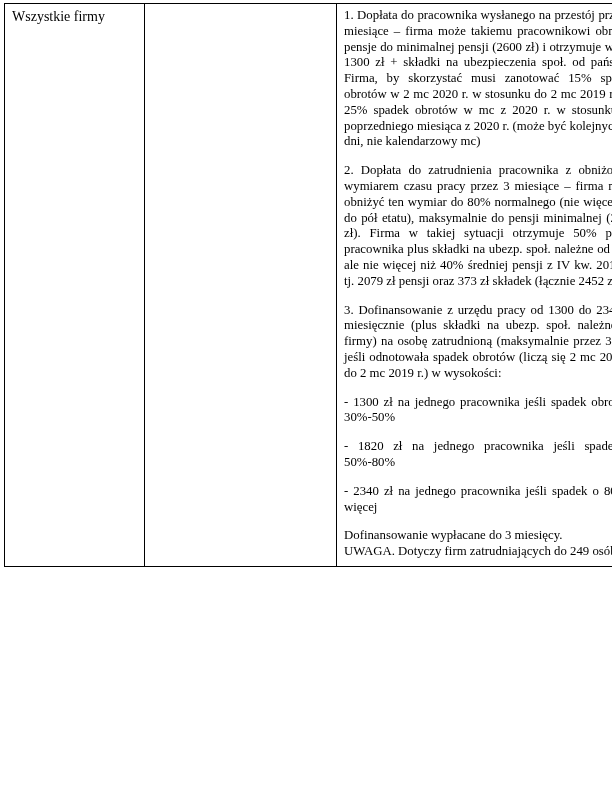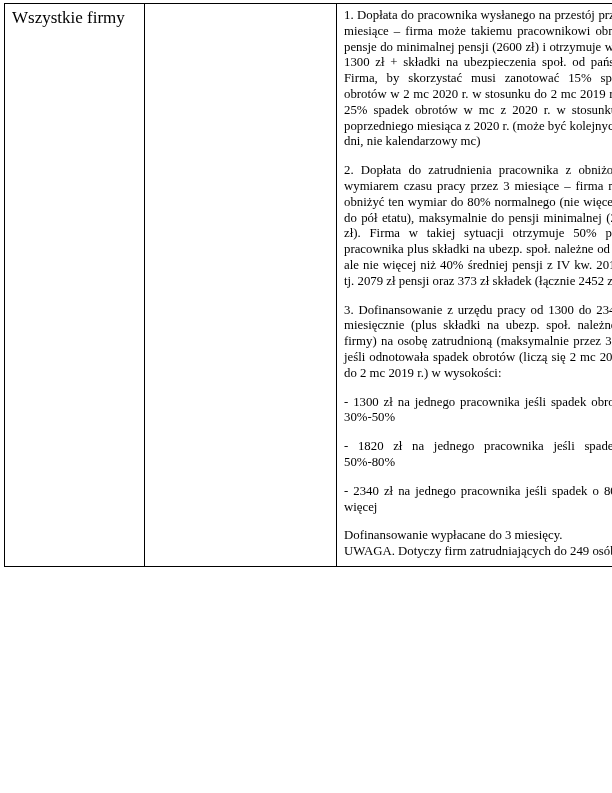--- a/index.html
+++ b/index.html
@@ -35,21 +35,21 @@
   td.col-first {
     width: 126px;
   }
   td.col-second {
     width: 178px;
   }
   td.col-third {
     width: 292px;
   }
   .cell-label {
-    font-size: 17px;
+    font-size: 14px;
     line-height: 1.22;
   }
   .para {
     font-size: 12.8px;
     line-height: 1.235;
     text-align: justify;
     margin: 0 0 0 0;
   }
   .para + .para {
     margin-top: 13px;

